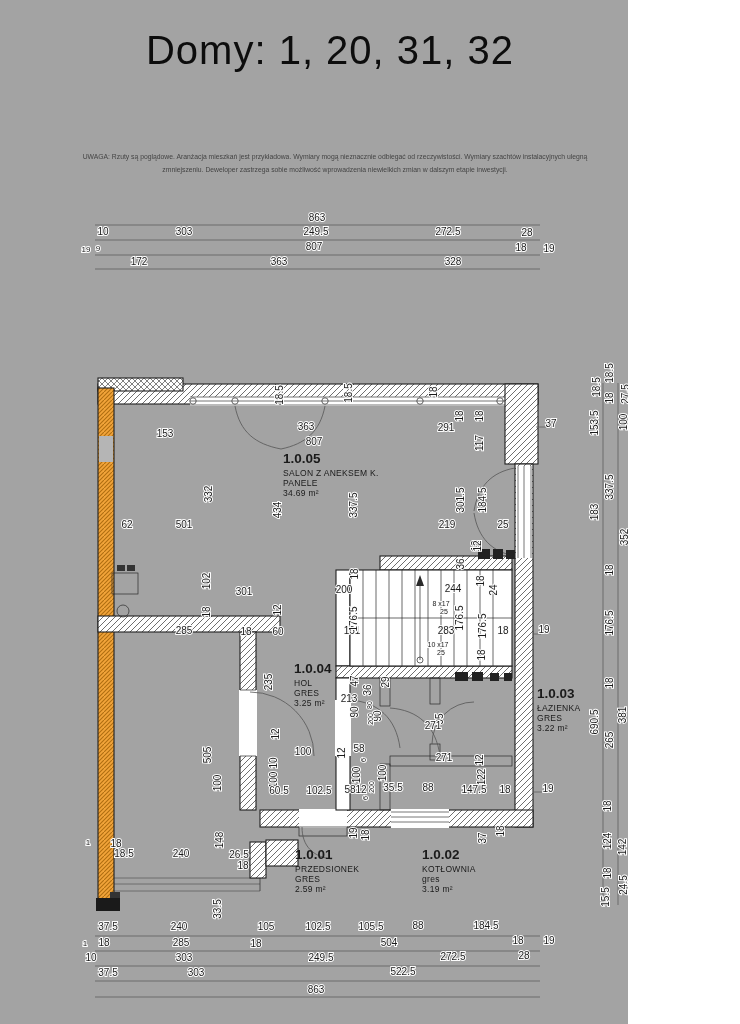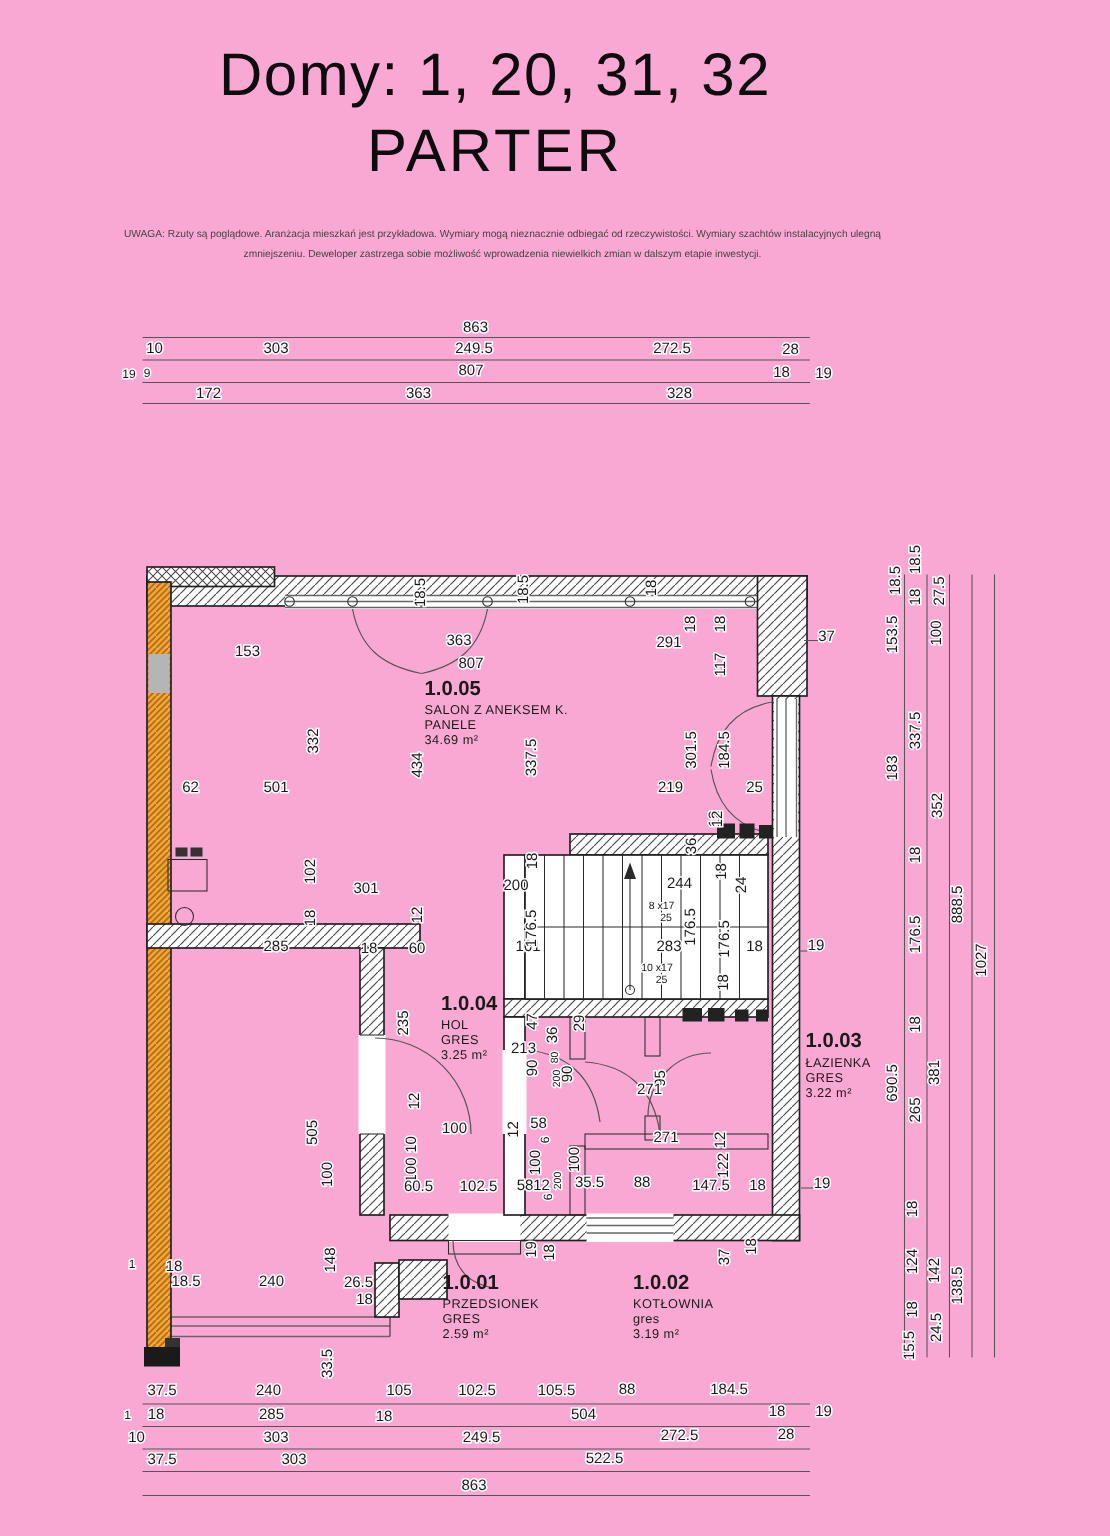--- a/index.html
+++ b/index.html
@@ -1,16 +1,16 @@
 <!DOCTYPE html>
 <html><head>
 <meta charset="utf-8">
 <style>
   html,body{margin:0;padding:0;background:#ffffff;}
-  #page{position:relative;width:740px;height:1024px;background:#f9a8d4;overflow:hidden;
+  #page{position:relative;width:628px;height:1024px;background:#a3a3a3;overflow:hidden;
         font-family:"Liberation Sans",sans-serif;color:#111;}
   #titleblock{position:absolute;top:28px;left:40px;width:580px;text-align:center;}
   #title{font-size:40px;letter-spacing:1px;color:#0d0d0d;}
   #subtitle{font-size:40px;letter-spacing:2px;margin-top:6px;color:#0d0d0d;}
   #disclaimer{position:absolute;top:150px;left:55px;width:560px;text-align:center;
               font-size:6.8px;line-height:13px;color:#444;}
   svg text{font-family:"Liberation Sans",sans-serif;fill:#1a1a1a;}
   text.dim{font-size:10px;paint-order:stroke;stroke:#fdfdfd;stroke-width:2px;}
   text.dim.small{font-size:7px;}
   text.room-id{font-size:13.5px;font-weight:bold;}
@@ -20,21 +20,20 @@
   .chain{stroke:#555;stroke-width:.7;}
   .arc{stroke:#555;stroke-width:.8;fill:none;}
   .win{stroke:#666;stroke-width:.9;}
 </style>
 </head>
 <body>
 <div id="page">
 
   <div id="titleblock">
     <div id="title">Domy: 1, 20, 31, 32</div>
-    <div id="subtitle">PARTER</div>
   </div>
   <div id="disclaimer">
     <div>UWAGA: Rzuty są poglądowe. Aranżacja mieszkań jest przykładowa. Wymiary mogą nieznacznie odbiegać od rzeczywistości. Wymiary szachtów instalacyjnych ulegną</div>
     <div>zmniejszeniu. Deweloper zastrzega sobie możliwość wprowadzenia niewielkich zmian w dalszym etapie inwestycji.</div>
   </div>
 
   <svg id="plan" width="740" height="1024" viewBox="0 0 740 1024" style="position:absolute;top:0;left:0">
     <defs>
       <pattern id="h45" width="6" height="6" patternUnits="userSpaceOnUse">
         <rect width="6" height="6" fill="#ffffff"></rect>

